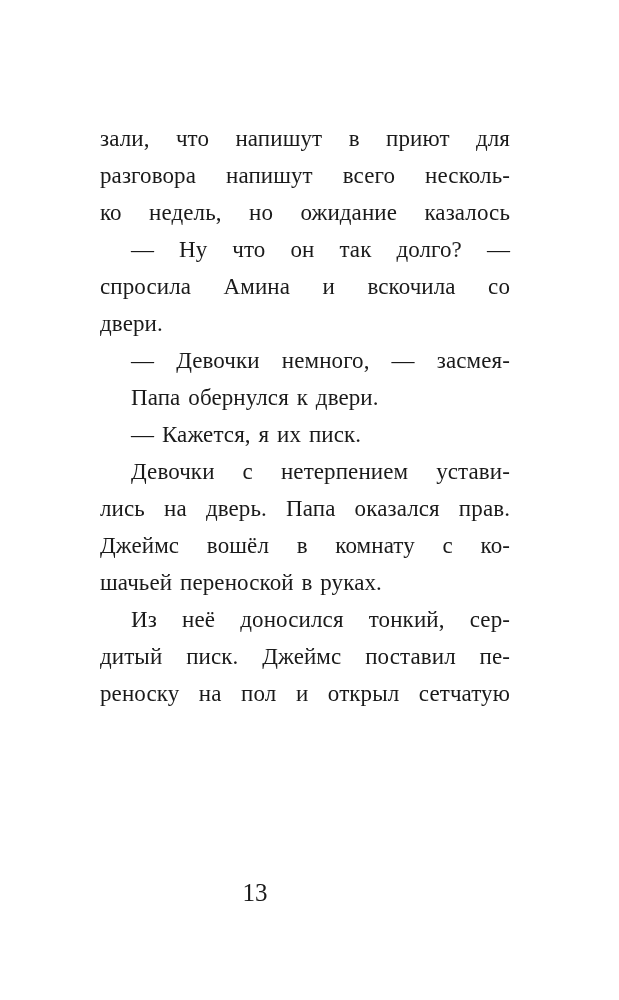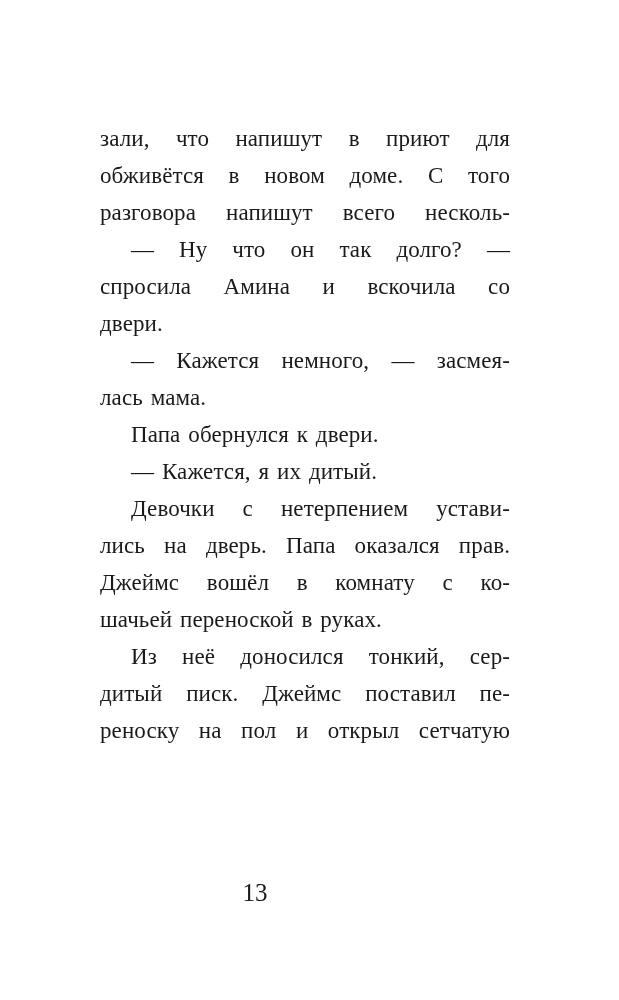--- a/index.html
+++ b/index.html
@@ -46,29 +46,28 @@
       text-align: center;
       font-size: 25px;
       line-height: 30px;
     }
   </style>
 </head>
 <body>
 
 <div class="page">
   <div class="line">зали, что напишут в приют для</div>
-  <div class="line">обживётся в новом доме. С того</div>
   <div class="line">разговора напишут всего несколь-</div>
+  <div class="line">ко недель, но ожидание казалось</div>
   <div class="line indent">— Ну что он так долго? —</div>
   <div class="line">спросила Амина и вскочила со</div>
   <div class="line last">двери.</div>
-  <div class="line indent">— Кажется немного, — засмея-</div>
-  <div class="line last">лась мама.</div>
+  <div class="line indent">— Девочки немного, — засмея-</div>
   <div class="line last indent">Папа обернулся к двери.</div>
-  <div class="line last indent">— Кажется, я их дитый.</div>
+  <div class="line last indent">— Кажется, я их писк.</div>
   <div class="line indent">Девочки с нетерпением устави-</div>
   <div class="line">лись на дверь. Папа оказался прав.</div>
   <div class="line">Джеймс вошёл в комнату с ко-</div>
   <div class="line last">шачьей переноской в руках.</div>
   <div class="line indent">Из неё доносился тонкий, сер-</div>
   <div class="line">дитый писк. Джеймс поставил пе-</div>
   <div class="line">реноску на пол и открыл сетчатую</div>
 </div>
 
 <div class="page-number">13</div>

